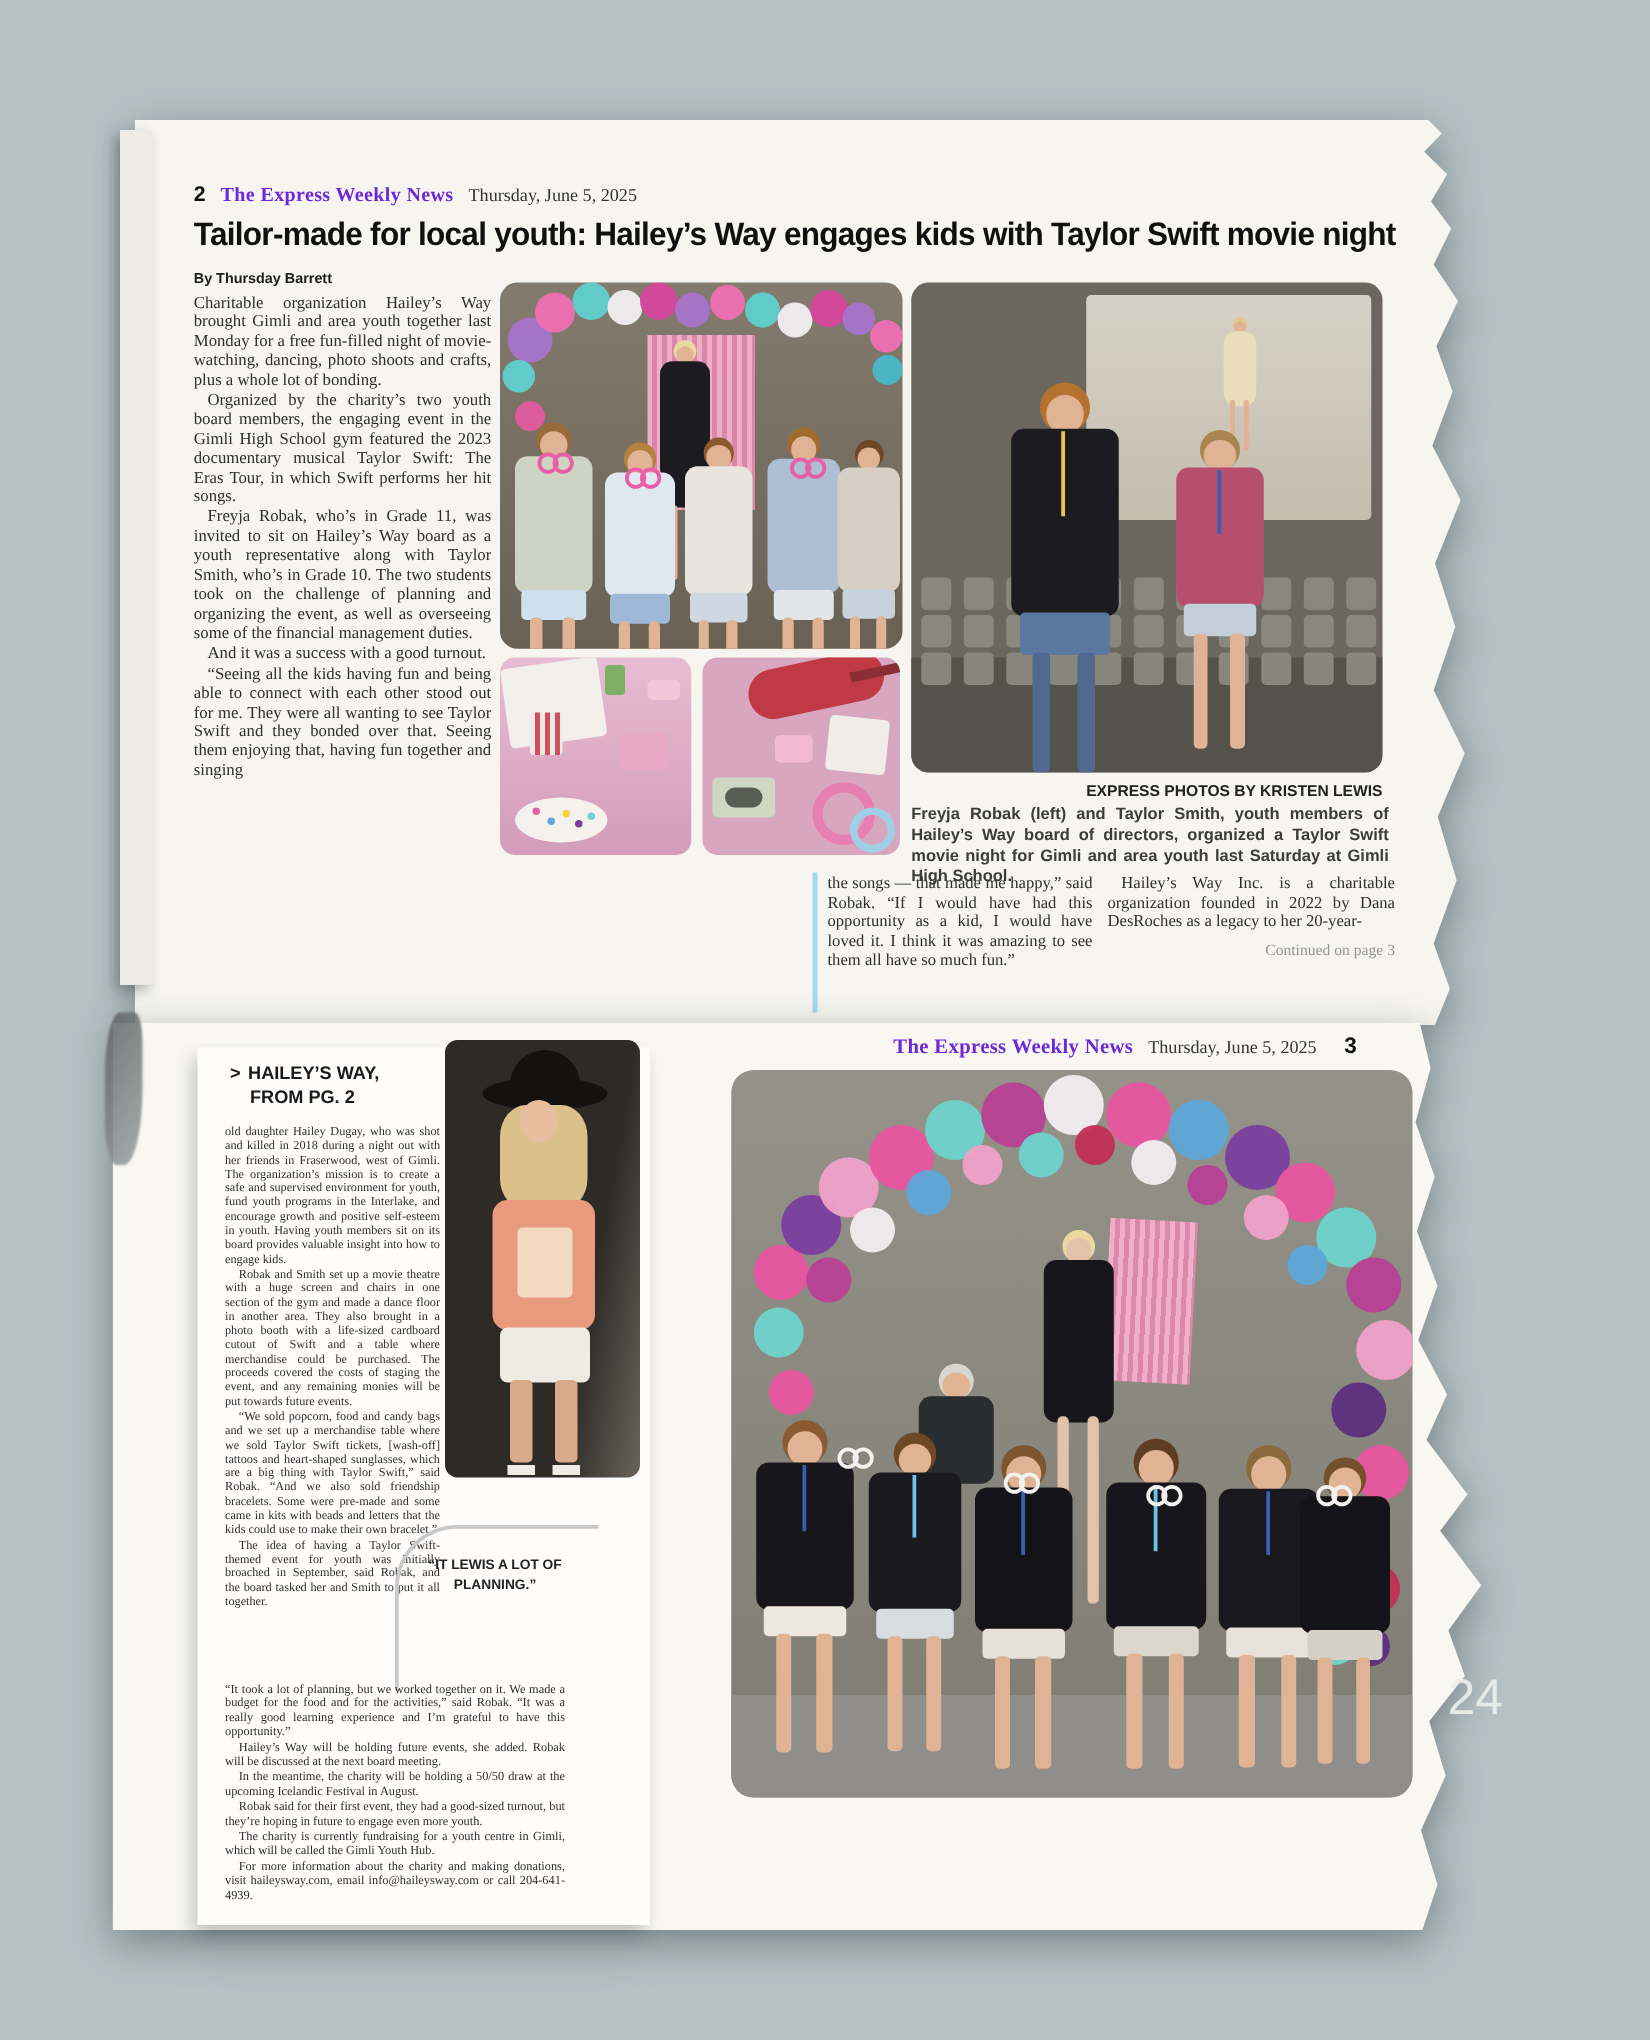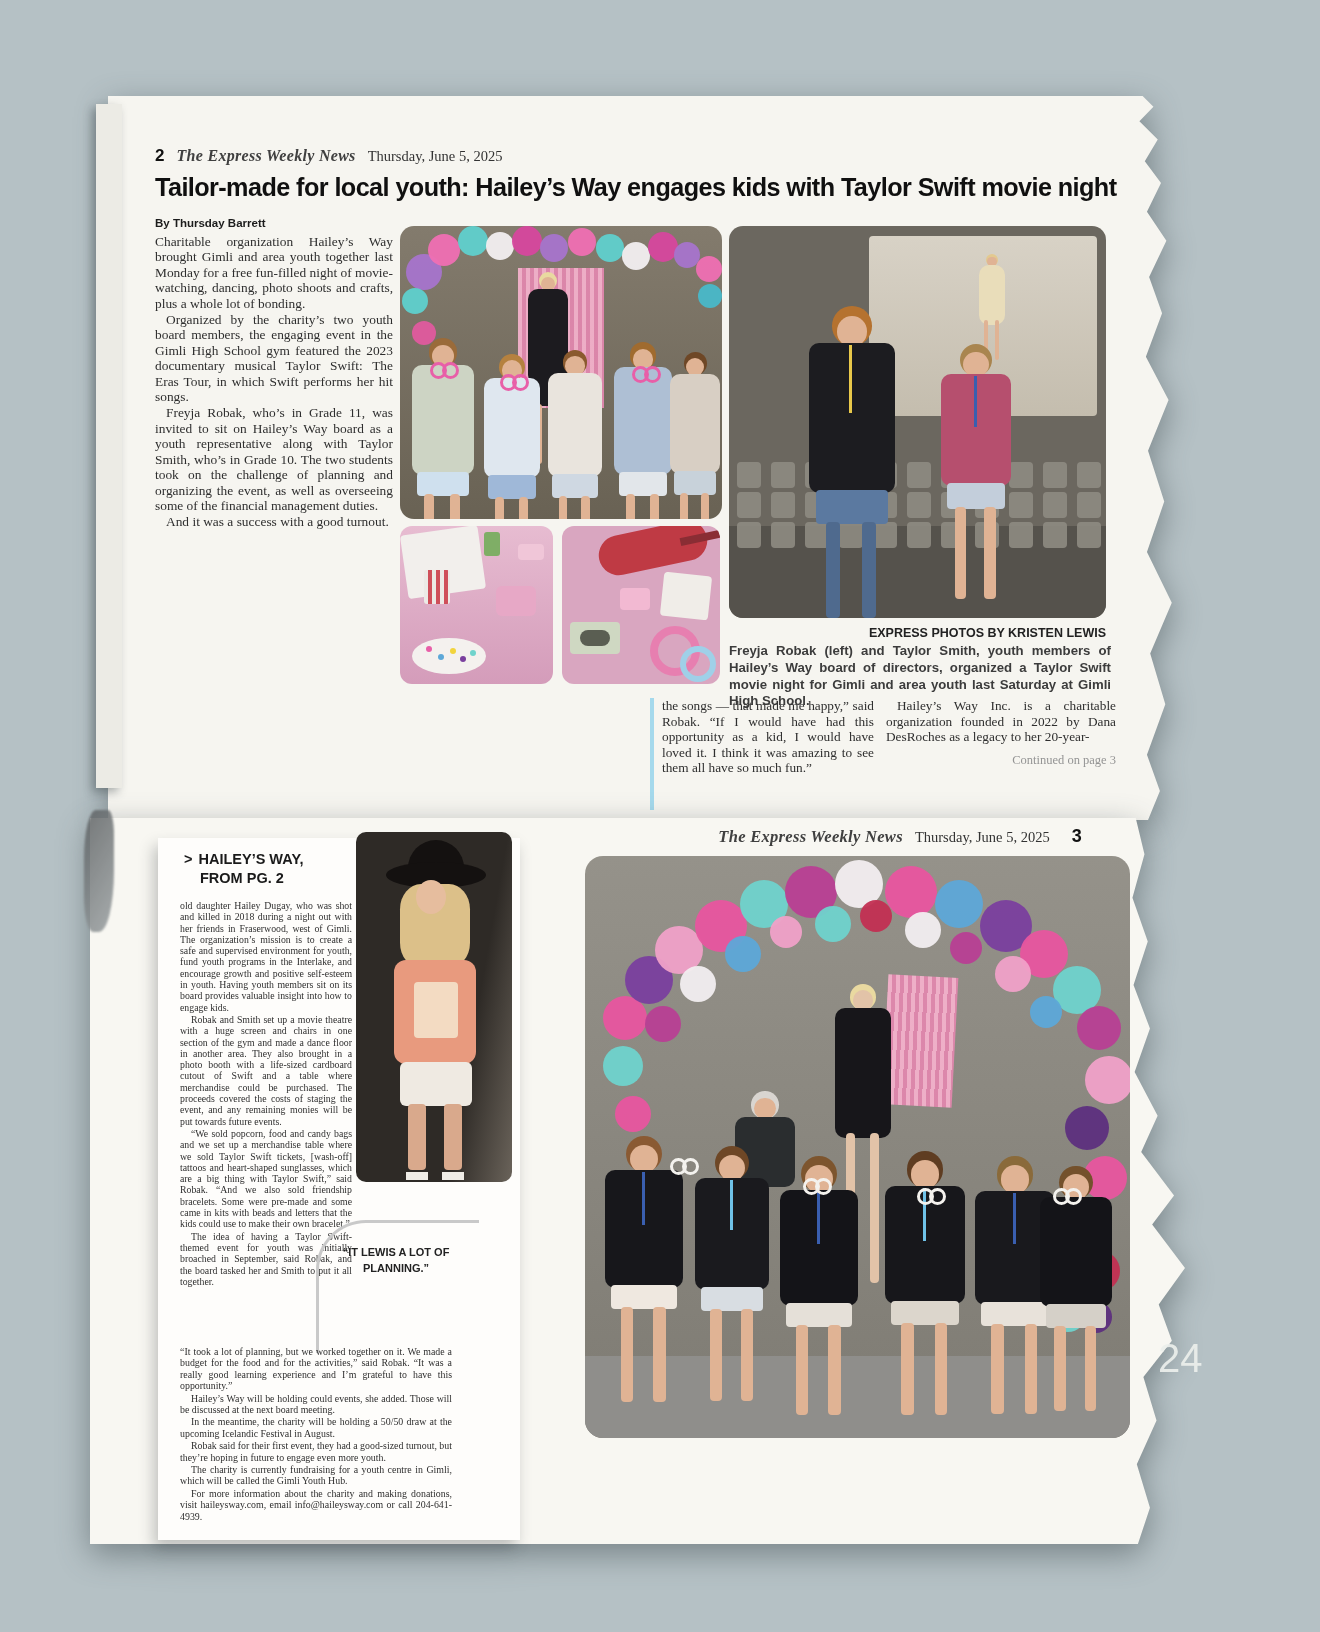--- a/index.html
+++ b/index.html
@@ -17,21 +17,21 @@
        background:linear-gradient(120deg,#5c6062,#9aa0a2);border-radius:40% 20% 50% 30%;
        filter:blur(1px);opacity:.85;}
   
   .p3{left:90px;top:818px;width:1095px;height:726px;}
   .p3 .paper{background:#f8f7f2;
     clip-path:polygon(0 0,95.5% 0,96.3% 5%,95.2% 11%,96.6% 17%,95.3% 23%,96.8% 29%,95.4% 35%,97.5% 41%,96% 46%,99% 52%,97% 56%,100% 62%,97.6% 67%,98.8% 72%,96.2% 77%,97.4% 83%,95.6% 89%,96.8% 95%,95.7% 100%,0 100%);}
   .z{position:absolute;}
   
   .hdrrow{display:flex;align-items:baseline;gap:12px;}
   .pgno{font-weight:bold;font-size:17px;color:#111;}
-  .mast{font-family:"Liberation Serif",serif;font-weight:bold;font-style:italic;font-size:16px;color:#404040;letter-spacing:.3px;}
+  .mast{font-family:"Liberation Serif",serif;font-weight:bold;font-size:16px;color:#6d28d9;letter-spacing:.3px;}
   .date{font-family:"Liberation Serif",serif;font-size:14.5px;color:#333;}
   .headline{font-size:26px;font-weight:800;color:#101010;letter-spacing:-.6px;white-space:nowrap;
             transform:scaleX(.97);transform-origin:left center;}
   .byline{font-size:11.5px;font-weight:bold;color:#1c1c1c;}
   .serifcol{font-family:"Liberation Serif",serif;color:#2e2e2e;text-align:justify;overflow:hidden;}
   .serifcol p{margin:0 0 1px 0;text-indent:11px;}
   .serifcol p.noind{text-indent:0;}
   .colA{font-size:13.4px;line-height:15.4px;}
   .cont{font-size:13.3px;line-height:15.6px;}
   .credit{font-size:12.5px;font-weight:bold;color:#222;text-align:right;}
@@ -80,20 +80,21 @@
 
     <div class="z headline" style="left:47px;top:76px;width:1030px;">Tailor-made for local youth: Hailey’s Way engages kids with Taylor Swift movie night</div>
 
     <div class="z byline" style="left:47px;top:121px;">By Thursday Barrett</div>
 
     <div class="z serifcol colA" style="left:47px;top:138px;width:238px;height:478px;">
       <p class="noind">Charitable organization Hailey’s Way brought Gimli and area youth together last Monday for a free fun-filled night of movie-watching, dancing, photo shoots and crafts, plus a whole lot of bonding.</p>
       <p>Organized by the charity’s two youth board members, the engaging event in the Gimli High School gym featured the 2023 documentary musical Taylor Swift: The Eras Tour, in which Swift performs her hit songs.</p>
       <p>Freyja Robak, who’s in Grade 11, was invited to sit on Hailey’s Way board as a youth representative along with Taylor Smith, who’s in Grade 10. The two students took on the challenge of planning and organizing the event, as well as overseeing some of the financial management duties.</p>
       <p>And it was a success with a good turnout.</p>
+      <p>“Seeing all the kids having fun and being able to connect with each other stood out for me. They were all wanting to see Taylor Swift and they bonded over that. Seeing them enjoying that, having fun together and singing</p>
     </div>
 
     <div id="p1" class="photo" style="left:292px;top:130px;width:322px;height:293px;background:linear-gradient(#837b6d,#696254);">
         <span class="ball" style="left: 6px; top: 28px; width: 36px; height: 36px; background: rgb(166, 116, 204);"></span>
         <span class="ball" style="left: 28px; top: 8px; width: 32px; height: 32px; background: rgb(239, 111, 179);"></span>
         <span class="ball" style="left: 58px; top: 0px; width: 30px; height: 30px; background: rgb(95, 208, 205);"></span>
         <span class="ball" style="left: 86px; top: 6px; width: 28px; height: 28px; background: rgb(242, 239, 241);"></span>
         <span class="ball" style="left: 112px; top: 0px; width: 30px; height: 30px; background: rgb(214, 71, 158);"></span>
         <span class="ball" style="left: 140px; top: 8px; width: 28px; height: 28px; background: rgb(166, 116, 204);"></span>
         <span class="ball" style="left: 168px; top: 2px; width: 28px; height: 28px; background: rgb(239, 111, 179);"></span>
@@ -407,21 +408,21 @@
         <p>Robak and Smith set up a movie theatre with a huge screen and chairs in one section of the gym and made a dance floor in another area. They also brought in a photo booth with a life-sized cardboard cutout of Swift and a table where merchandise could be purchased. The proceeds covered the costs of staging the event, and any remaining monies will be put towards future events.</p>
         <p>“We sold popcorn, food and candy bags and we set up a merchandise table where we sold Taylor Swift tickets, [wash-off] tattoos and heart-shaped sunglasses, which are a big thing with Taylor Swift,” said Robak. “And we also sold friendship bracelets. Some were pre-made and some came in kits with beads and letters that the kids could use to make their own bracelet.”</p>
         <p>The idea of having a Taylor Swift-themed event for youth was initially broached in September, said Robak, and the board tasked her and Smith to put it all together.</p>
       </div>
 
       <div class="pqcurve" style="left:158px;top:382px;width:160px;height:130px;"></div>
       <div class="pq" style="left:178px;top:406px;width:120px;">“IT LEWIS A LOT OF PLANNING.”</div>
 
       <div class="z serifcol wide" style="left:22px;top:508px;width:272px;height:192px;">
         <p class="noind">“It took a lot of planning, but we worked together on it. We made a budget for the food and for the activities,” said Robak. “It was a really good learning experience and I’m grateful to have this opportunity.”</p>
-        <p>Hailey’s Way will be holding could events, she added. Those will be discussed at the next board meeting.</p>
+        <p>Hailey’s Way will be holding future events, she added. Robak will be discussed at the next board meeting.</p>
         <p>In the meantime, the charity will be holding a 50/50 draw at the upcoming Icelandic Festival in August.</p>
         <p>Robak said for their first event, they had a good-sized turnout, but they’re hoping in future to engage even more youth.</p>
         <p>The charity is currently fundraising for a youth centre in Gimli, which will be called the Gimli Youth Hub.</p>
         <p>For more information about the charity and making donations, visit haileysway.com, email info@haileysway.com or call 204-641-4939.</p>
       </div>
     </div>
   </div>
 
   <div class="nub"></div>
   <div class="wm" style="left:1158px;top:1336px;">24</div>

